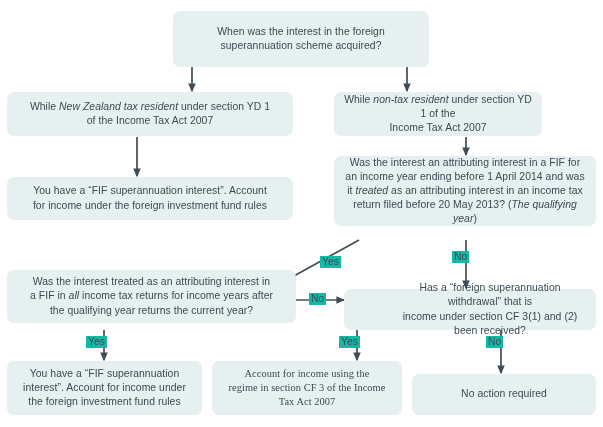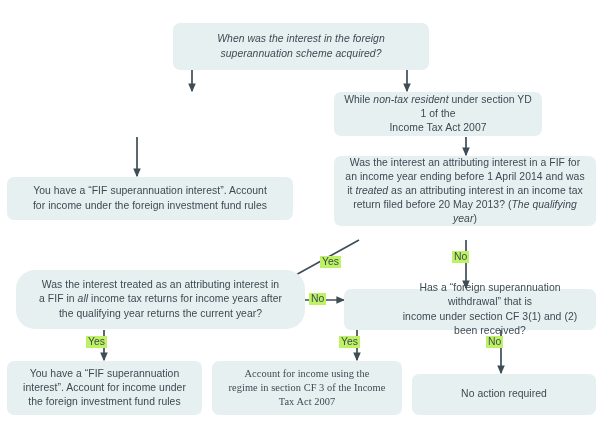--- a/index.html
+++ b/index.html
@@ -30,21 +30,21 @@
     padding: 4px 8px;
     letter-spacing: 0.05px;
   }
   .node .inner { width: 100%; }
   .node i { font-style: italic; }
   .edge-label {
     position: absolute;
     color: #3c4a52;
     font-size: 10.4px;
     line-height: 12px;
-    background: #bef264;
+    background: #14b8a6;
     padding: 0 2px;
     white-space: nowrap;
   }
   svg.links {
     position: absolute;
     left: 0;
     top: 0;
     width: 603px;
     height: 427px;
     overflow: visible;
@@ -68,38 +68,41 @@
       <line x1="466" y1="137" x2="466" y2="155"></line>
       <line x1="359" y1="240" x2="265" y2="292"></line>
       <line x1="466" y1="240" x2="466" y2="288"></line>
       <line x1="296" y1="300" x2="344" y2="300"></line>
       <line x1="104" y1="330" x2="104" y2="360"></line>
       <line x1="357" y1="330" x2="357" y2="360"></line>
       <line x1="501" y1="330" x2="501" y2="373"></line>
     </g>
   </svg>
 
-  <div class="node" style="left:173px; top:23px; width:256px; height:47px;font-style:italic;">
+  <div class="node" style="left:173px; top:11px; width:256px; height:56px;">
     <div class="inner"><span>When was the interest in the foreign</span><br><span>superannuation scheme acquired?</span></div>
   </div>
 
+  <div class="node" style="left:7px; top:92px; width:286px; height:44px;">
+    <div class="inner"><span>While </span><i>New Zealand tax resident</i><span> under section YD 1</span><br><span>of the Income Tax Act 2007</span></div>
+  </div>
 
   <div class="node" style="left:334px; top:92px; width:208px; height:44px;">
     <div class="inner"><span>While </span><i>non-tax resident</i><span> under section YD 1 of the</span><br><span>Income Tax Act 2007</span></div>
   </div>
 
   <div class="node" style="left:7px; top:177px; width:286px; height:43px;">
     <div class="inner"><span>You have a “FIF superannuation interest”.  Account</span><br><span>for income under the foreign investment fund rules</span></div>
   </div>
 
   <div class="node" style="left:334px; top:156px; width:262px; height:70px;">
     <div class="inner"><span>Was the interest an attributing interest in a FIF for</span><br><span>an income year ending before 1 April 2014 and was</span><br><span>it </span><i>treated</i><span> as an attributing interest in an income tax</span><br><span>return filed before 20 May 2013? (</span><i>The qualifying year</i><span>)</span></div>
   </div>
 
-  <div class="node" style="left:16px; top:270px; width:289px; height:59px;border-radius:19px;">
+  <div class="node" style="left:7px; top:270px; width:289px; height:53px;">
     <div class="inner"><span>Was the interest treated as an attributing interest in</span><br><span>a FIF in </span><i>all</i><span> income tax returns for income years after</span><br><span>the qualifying year returns the current year?</span></div>
   </div>
 
   <div class="node" style="left:344px; top:289px; width:252px; height:41px;padding-left:48px;">
     <div class="inner"><span>Has a “foreign superannuation withdrawal” that is</span><br><span>income under section CF 3(1) and (2) been received?</span></div>
   </div>
 
   <div class="node" style="left:7px; top:361px; width:195px; height:54px;">
     <div class="inner"><span>You have a “FIF superannuation</span><br><span>interest”.  Account for income under</span><br><span>the foreign investment fund rules</span></div>
   </div>

